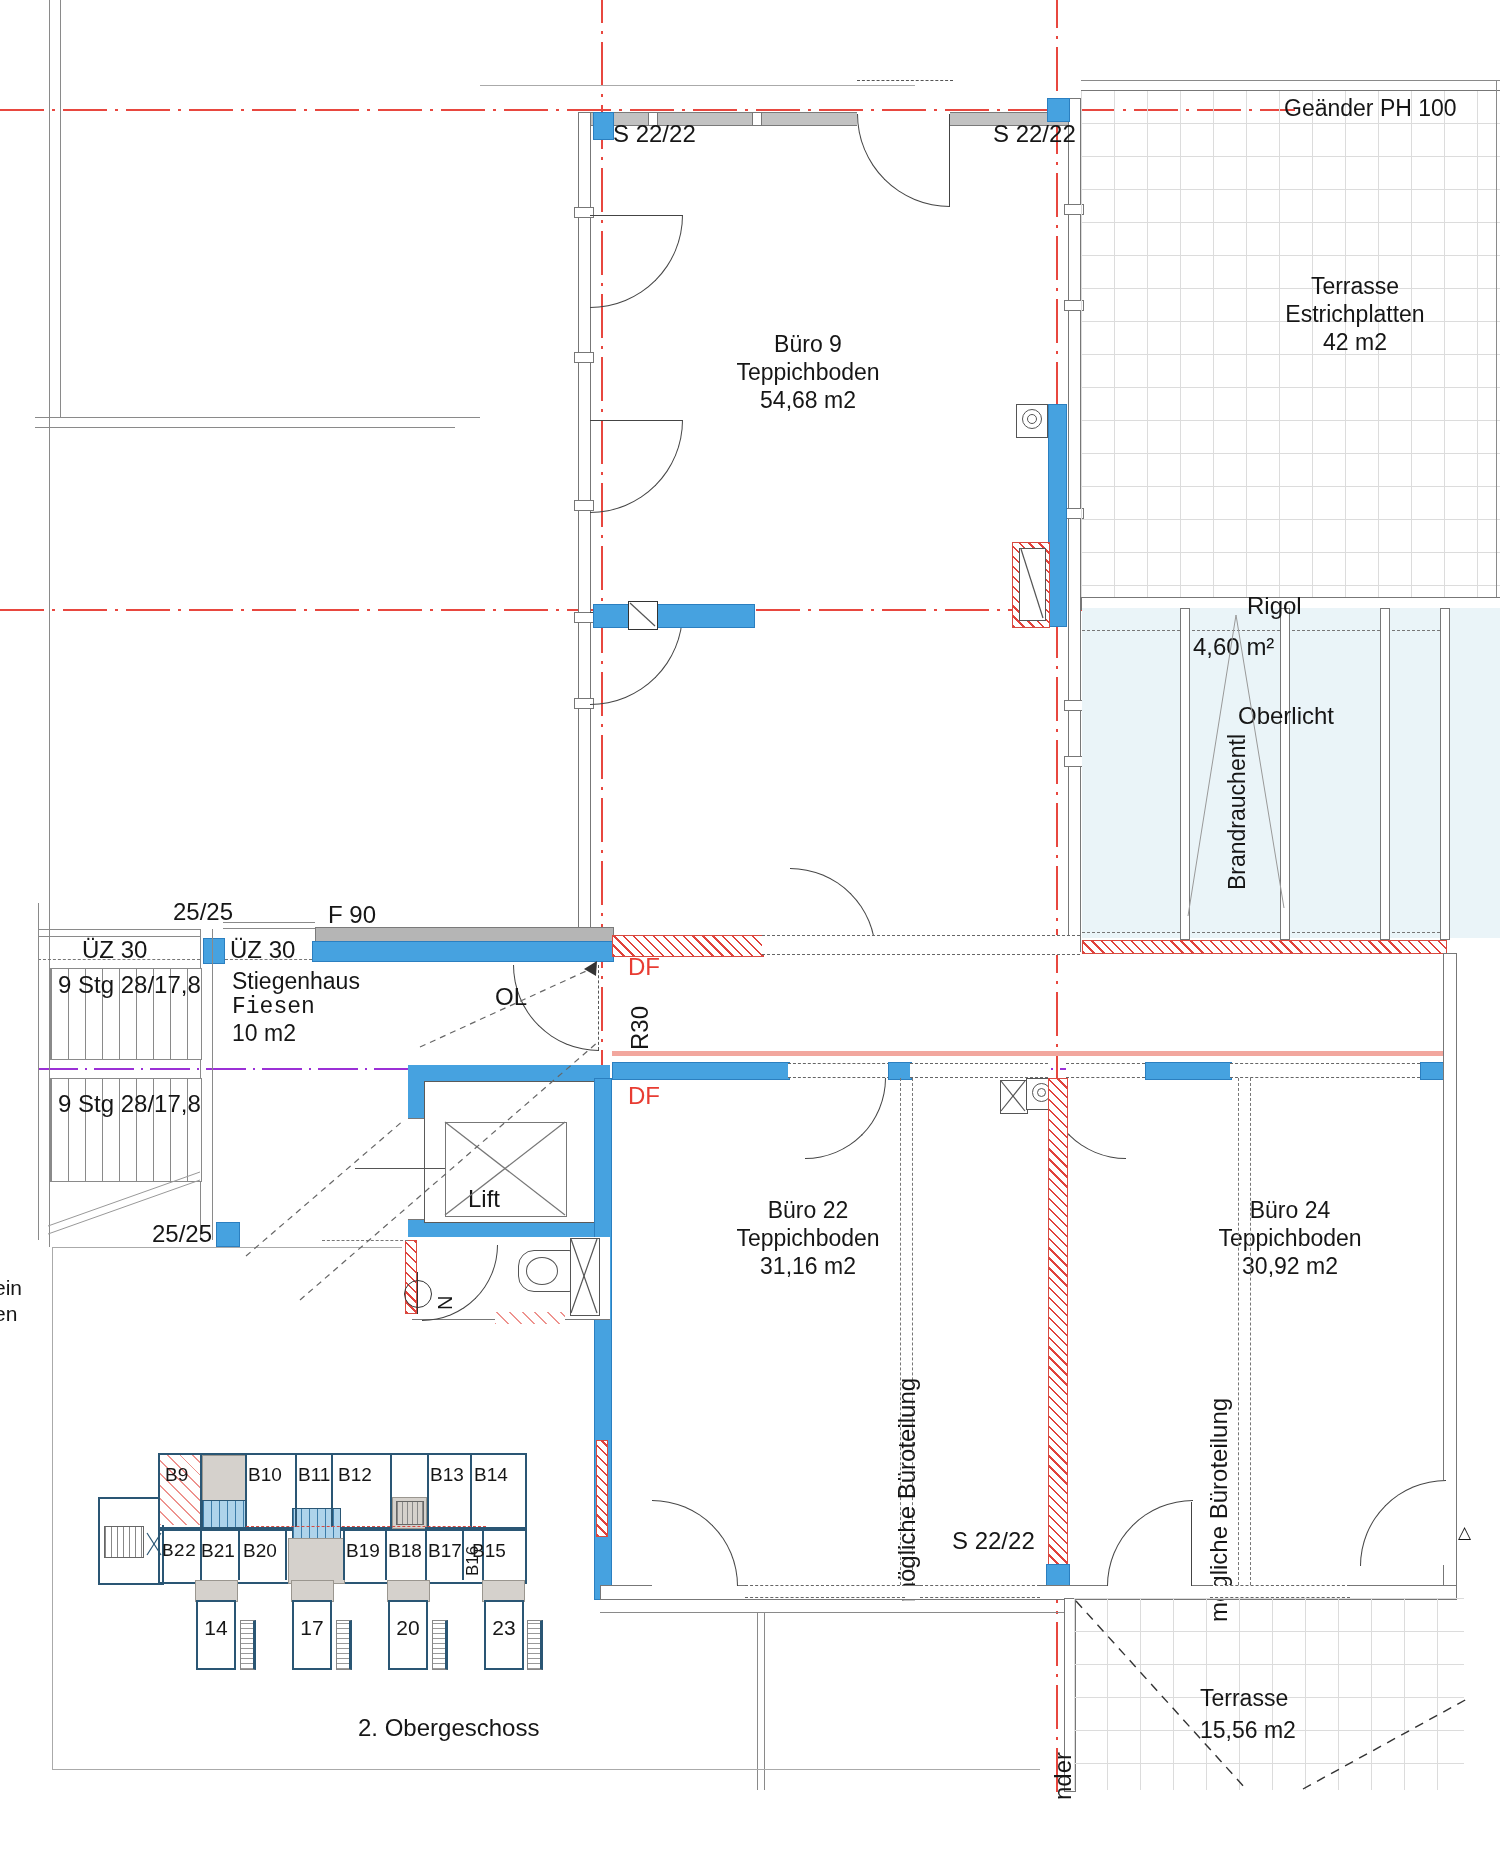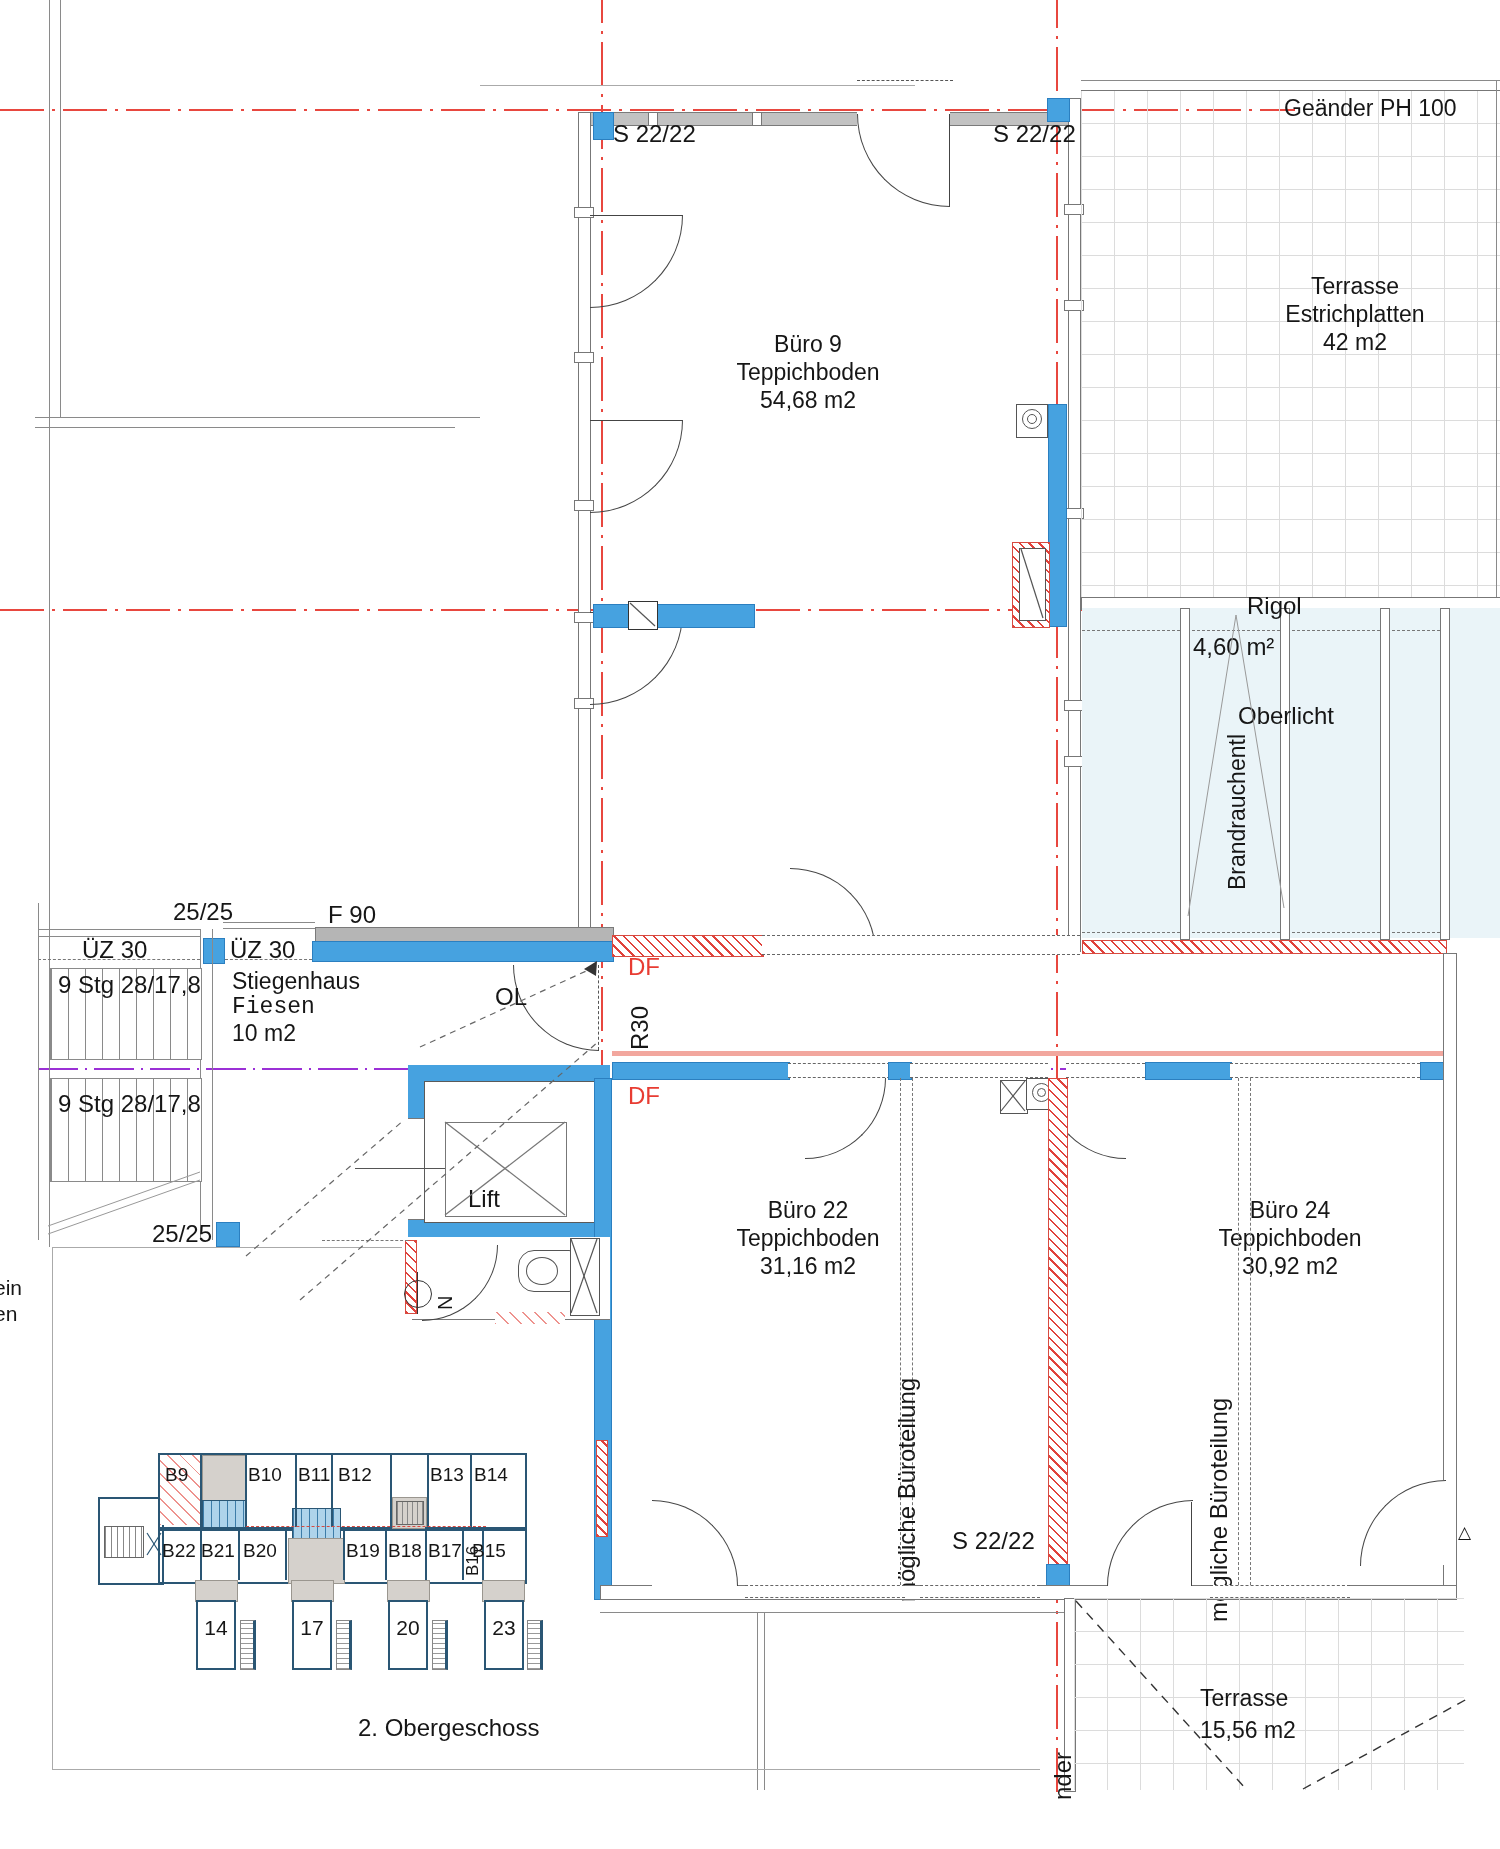--- a/index.html
+++ b/index.html
@@ -299,21 +299,21 @@
 
   <div class="dash" style="left:246px;top:1526px;width:240px;border-top-color:#d84a40;"></div>
 
   <div class="kp" style="left:165px;top:1464px;">B9</div>
   <div class="kp" style="left:248px;top:1464px;">B10</div>
   <div class="kp" style="left:298px;top:1464px;">B11</div>
   <div class="kp" style="left:338px;top:1464px;">B12</div>
   <div class="kp" style="left:430px;top:1464px;">B13</div>
   <div class="kp" style="left:474px;top:1464px;">B14</div>
 
-  <div class="kp" style="left:162px;top:1540px;">B22</div>
+  <div class="kp" style="left:162px;top:1540px;font-family:Liberation Mono, monospace;">B22</div>
   <div class="kp" style="left:201px;top:1540px;">B21</div>
   <div class="kp" style="left:243px;top:1540px;">B20</div>
   <div class="kp" style="left:346px;top:1540px;">B19</div>
   <div class="kp" style="left:388px;top:1540px;">B18</div>
   <div class="kp" style="left:428px;top:1540px;">B17</div>
   <div class="kp vt" style="left:463px;top:1576px;font-size:17px;">B16</div>
   <div class="kp" style="left:472px;top:1540px;">B15</div>
 
   <div class="gf" style="left:195px;top:1580px;width:41px;height:20px;"></div>
   <div class="gf" style="left:291px;top:1580px;width:41px;height:20px;"></div>

